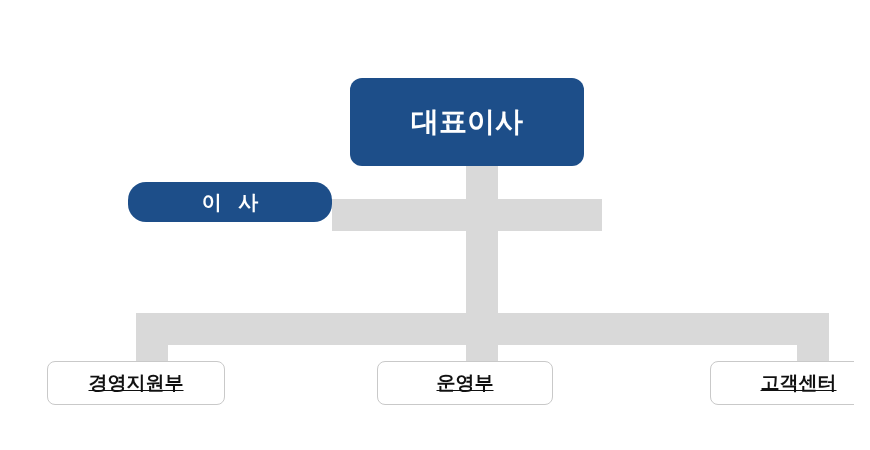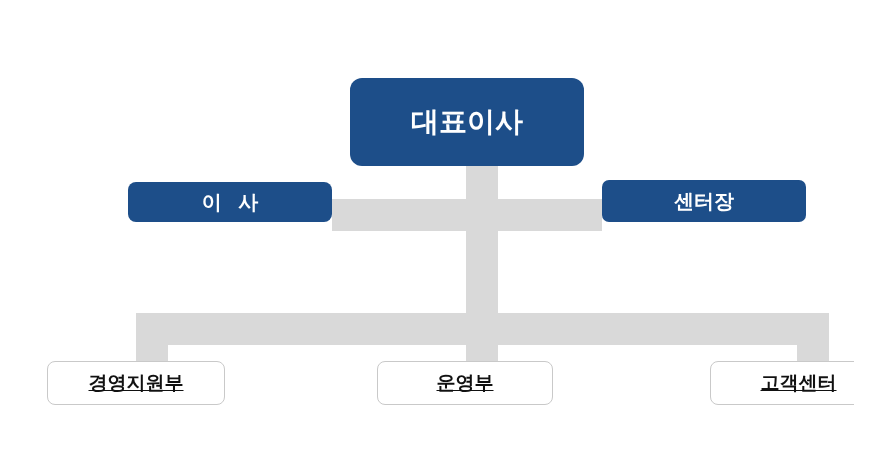--- a/index.html
+++ b/index.html
@@ -55,21 +55,21 @@
     font-size: 19px;
     text-decoration: underline;
   }
   .node-ceo {
     left: 318px; top: 46px; width: 234px; height: 88px;
     border-radius: 12px;
     font-size: 28px;
   }
   .node-director {
     left: 96px; top: 150px; width: 204px; height: 40px;
-    border-radius: 8px;
+    border-radius: 18px;
     font-size: 20px;
   }
   .node-center-head {
     left: 570px; top: 148px; width: 204px; height: 42px;
     border-radius: 7px;
     font-size: 20px;
   }
   .node-dept-1 { left: 15px;  top: 329px; width: 178px; height: 44px; }
   .node-dept-2 { left: 345px; top: 329px; width: 176px; height: 44px; }
   .node-dept-3 { left: 678px; top: 329px; width: 177px; height: 44px; }
@@ -87,23 +87,20 @@
   <div class="line line-v-left"></div>
   <div class="line line-v-right"></div>
 
   <div class="node node-primary node-ceo">
     <span class="node-label">대표이사</span>
   </div>
 
   <div class="node node-primary node-director">
     <span class="node-label">이   사</span>
   </div>
-  <div class="node node-primary node-center-head">
-    <span class="node-label">센터장</span>
-  </div>
 
   <div class="node node-outline node-dept-1">
     <span class="node-label">경영지원부</span>
   </div>
   <div class="node node-outline node-dept-3">
     <span class="node-label">고객센터</span>
   </div>
   <div class="node node-outline node-dept-2">
     <span class="node-label">운영부</span>
   </div>

